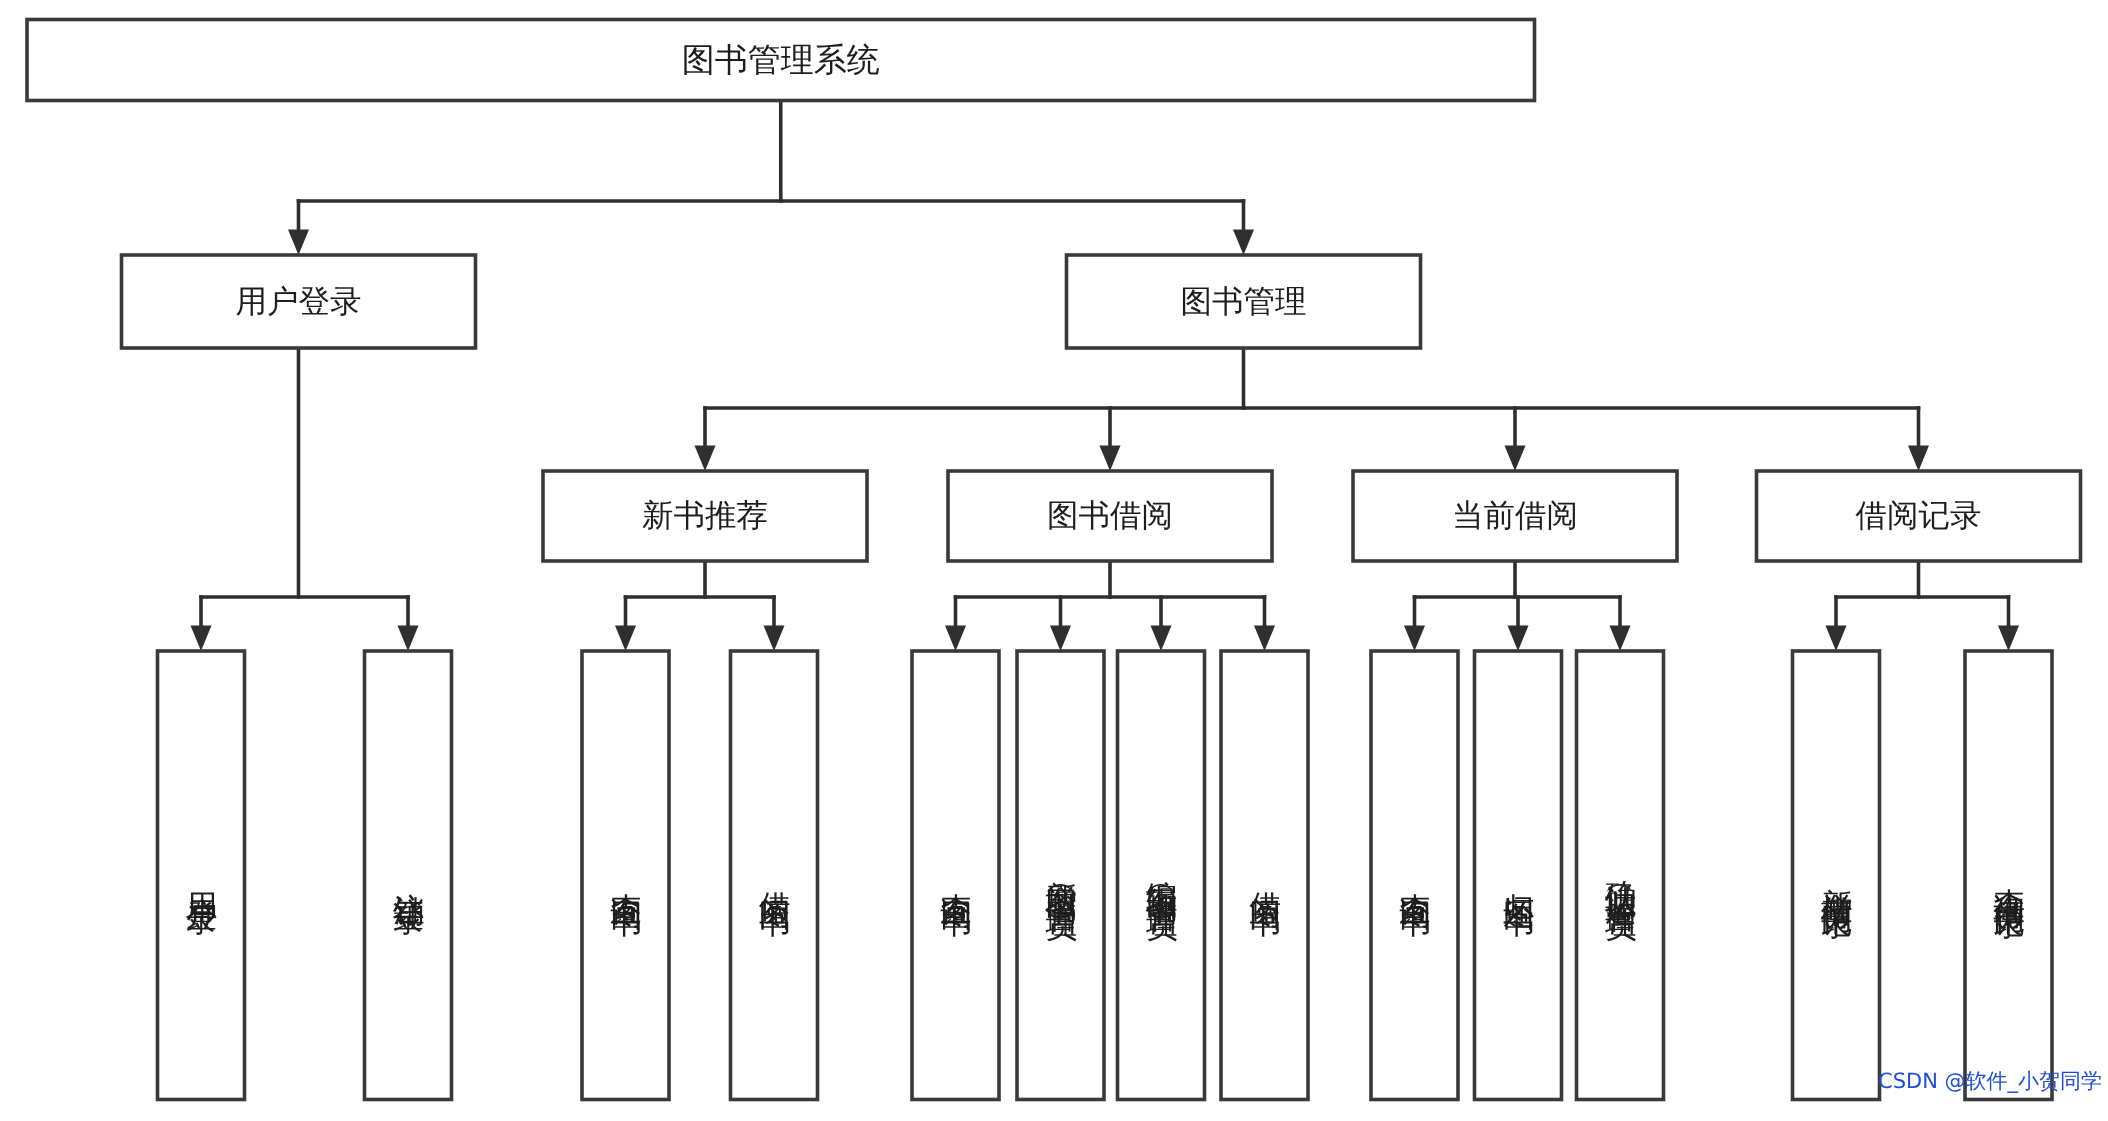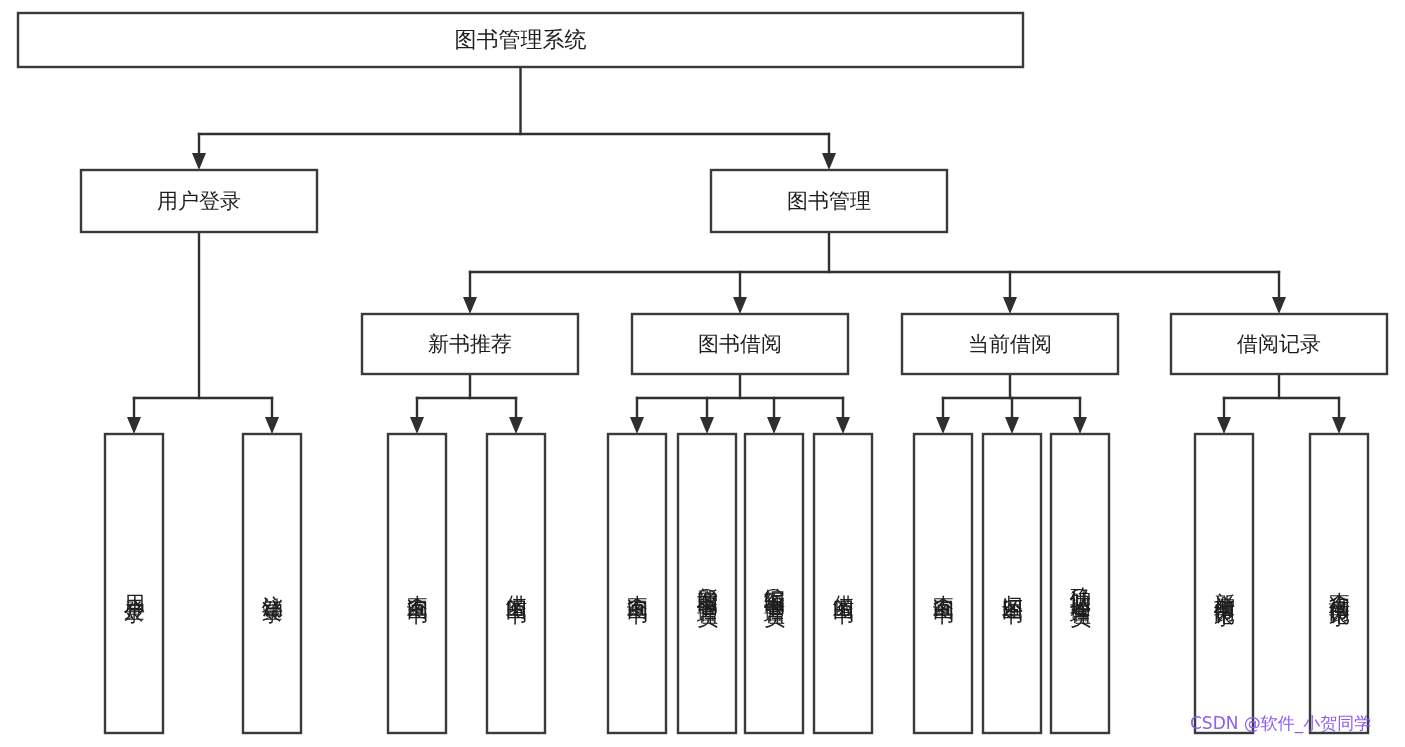--- a/index.html
+++ b/index.html
@@ -66,24 +66,24 @@
     text-align: center;
     display: flex;
     align-items: center;
     justify-content: center;
     pointer-events: none;
     user-select: none;
   }
   .watermark {
     position: absolute;
     font-family: "DejaVu Sans", "Liberation Sans", sans-serif;
-    font-size: 17px;
-    color: #8b5cf6;
+    font-size: 14px;
+    color: #1d4ed8;
     white-space: nowrap;
-    left: 1190px;
+    left: 1252px;
     top: 712px;
   }
 </style>
 </head>
 <body>
 
 <div id="diagram-root">
 
   <svg class="diagram-canvas" viewBox="0 0 1405 747" xmlns="http://www.w3.org/2000/svg">
     <g id="connectors">

